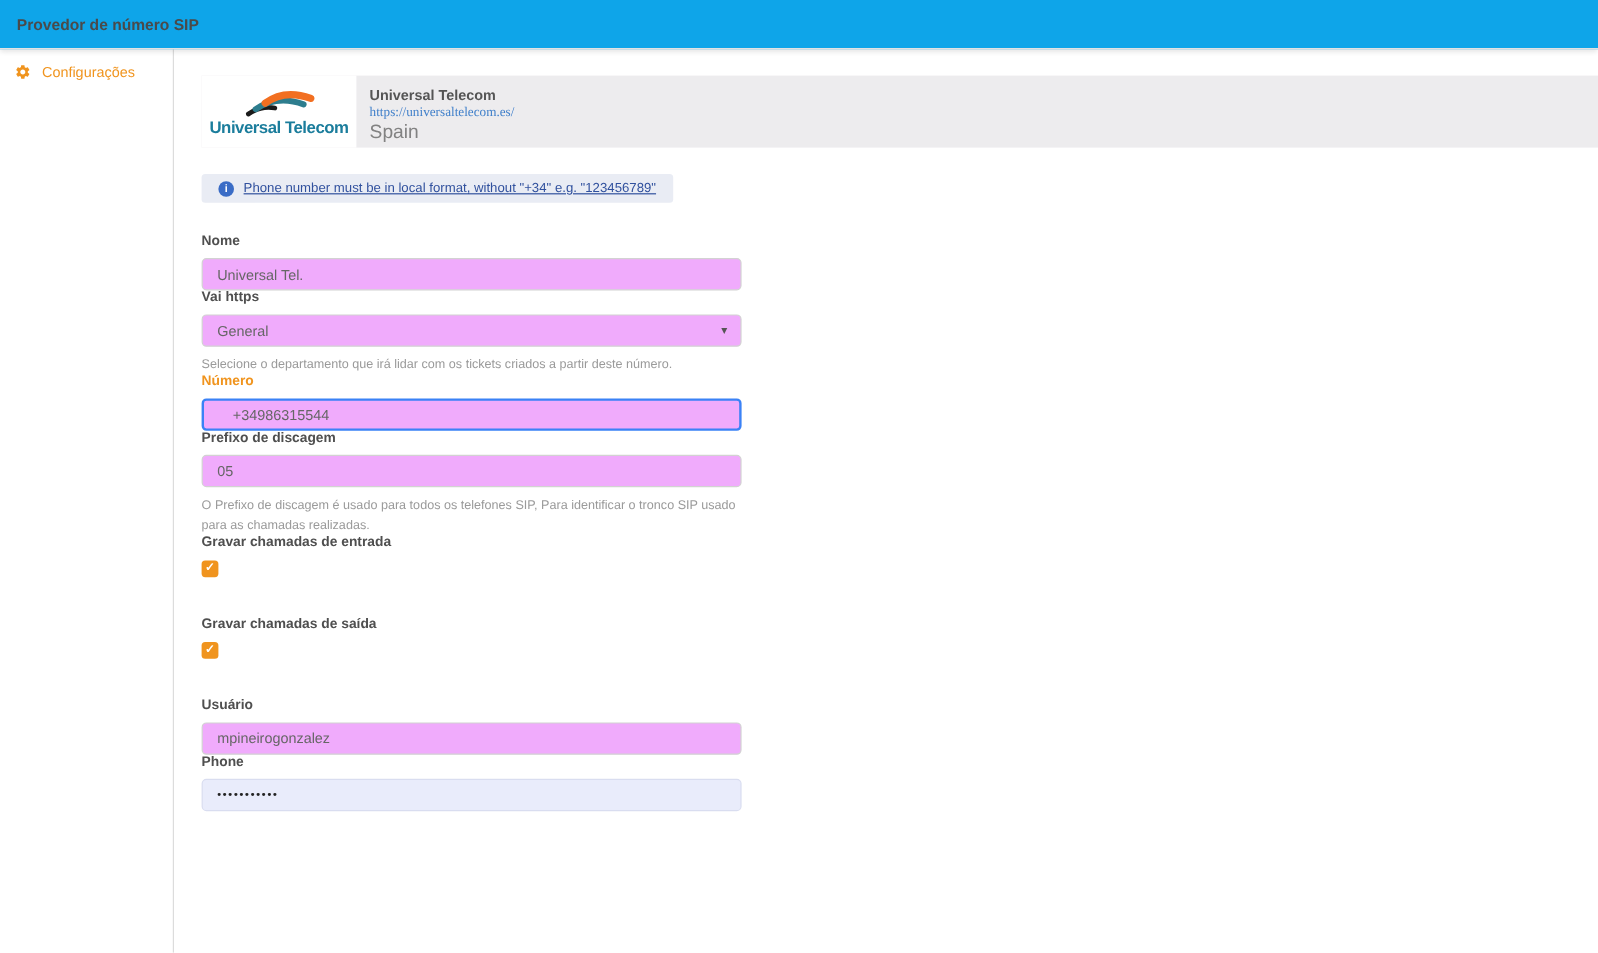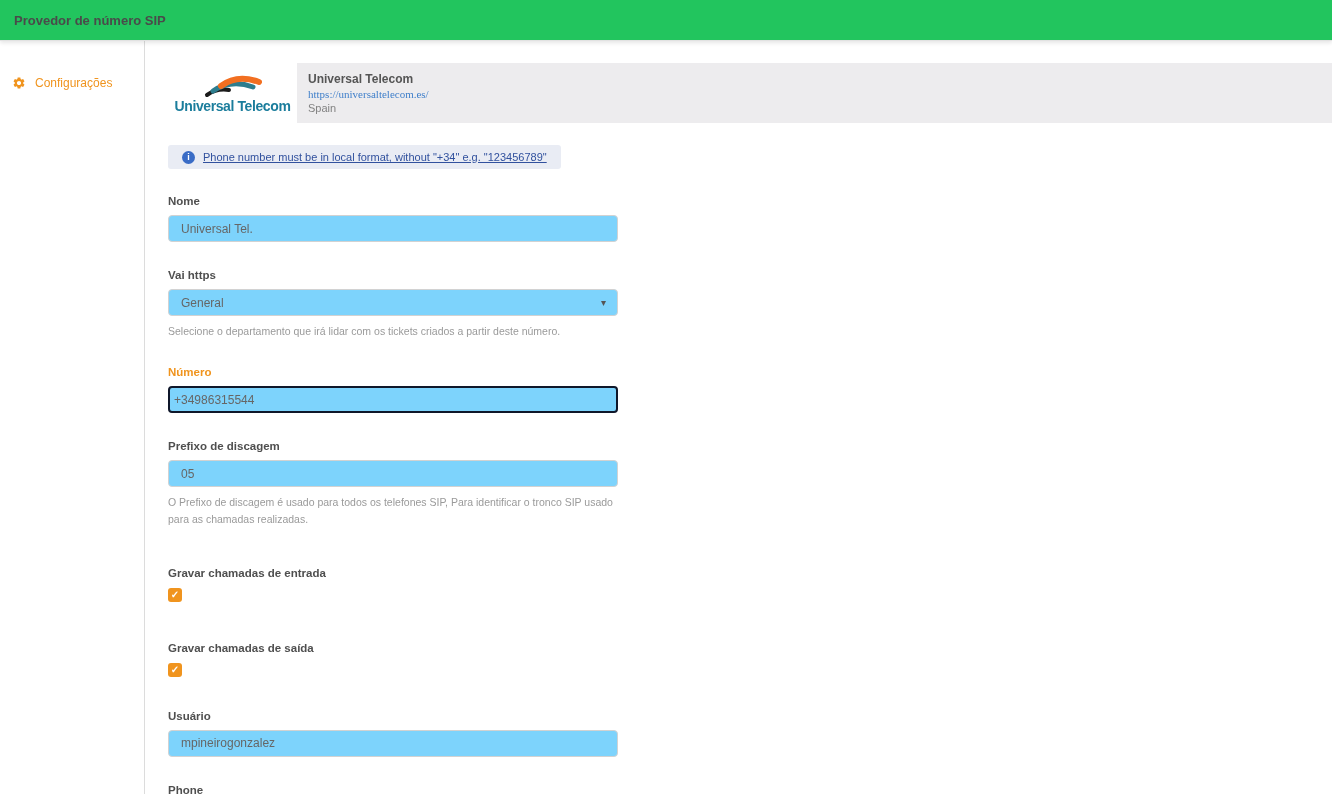--- a/index.html
+++ b/index.html
@@ -1,76 +1,76 @@
 <!DOCTYPE html>
 <html><head>
 <meta charset="utf-8">
 <style>
   * { margin:0; padding:0; box-sizing:border-box; }
   html,body { width:1332px; height:794px; background:#fff;
     font-family:"Liberation Sans", sans-serif; overflow:hidden; }
 
   
-  .topbar { height:41px; background:#22c55e; border-bottom:1px solid #e2e2e2;
+  .topbar { height:41px; background:#0ea5e9; border-bottom:1px solid #e2e2e2;
     box-shadow:0 2px 4px rgba(0,0,0,.10); position:relative; z-index:5;
     display:flex; align-items:center; padding:0 14px; }
   .topbar-title { font-size:13px; font-weight:bold; color:#4a4a4a; }
 
   
   .layout { display:flex; height:753px; background:#fff; }
   .sidebar { width:145px; flex:none; background:#fff; border-right:1px solid #dcdcdc;
-    padding-top:35px; }
+    padding-top:12px; }
   .side-item { display:flex; align-items:center; gap:9px; padding:0 12px;
     color:#f0941e; font-size:12px; cursor:pointer; }
   .side-item .gear { width:14px; height:14px; display:inline-flex; }
   .side-item .gear svg { width:14px; height:14px; fill:#f0941e; }
 
   .main { flex:1; padding:22px 0 0 23px; }
 
   
   .provider-card { display:flex; background:#edecee; height:60px; }
   .logo-box { width:129px; height:60px; background:#fff; display:flex;
     flex-direction:column; align-items:center; justify-content:center; padding-top:3px; }
   .logo-swoosh { width:64px; height:24px; }
   .logo-text { font-size:14px; font-weight:bold; color:#1b7d9c; letter-spacing:-0.4px;
     margin-top:-1px; white-space:nowrap; }
   .provider-meta { padding:9px 0 0 11px; }
   .provider-name { font-size:12px; font-weight:bold; color:#555; }
   .provider-url { font-size:11px; color:#3f7fca; text-decoration:none; display:block;
     margin-top:2px; cursor:pointer;font-family:Liberation Serif, serif; }
-  .provider-country { font-size:11px; color:#828282; margin-top:2px; }
+  .provider-country { font-size:16px; color:#828282; margin-top:2px; }
 
   
   .info-banner { margin-top:22px; display:inline-flex; align-items:center; gap:8px;
     background:#e9ecf4; border-radius:3px; height:24px; padding:0 14px; }
   .info-icon { width:13px; height:13px; min-width:13px; border-radius:50%;
     background:#3a6cc6; color:#fff; font-size:9px; font-weight:bold; font-style:normal;
     display:inline-flex; align-items:center; justify-content:center; line-height:1; }
   .info-text { font-size:11px; color:#31519e; white-space:nowrap;text-decoration:underline; }
 
   
   .form { margin-top:26px; width:450px; }
-  .group { margin-bottom:27px; }
+  .group { }
   .group > label { display:block; font-size:11.5px; font-weight:bold; color:#4f4f4f;
     margin-bottom:8px; }
   .input { width:100%; height:27px; border:1px solid #d2d2d2; border-radius:4px;
-    padding:0 12px; font-size:12px; color:#666; background:#7dd3fc;
+    padding:0 12px; font-size:12px; color:#666; background:#f0abfc;
     font-family:"Liberation Sans", sans-serif; display:flex; align-items:center; }
   input.input { display:block; line-height:25px; }
   .group.focused > label { color:#f0941e; }
-  .group.focused .input { border:2px solid #0f172a; padding:0 4px; }
+  .group.focused .input { border:2px solid #3b82f6; padding:0 24px; }
 
   .select { position:relative; cursor:pointer;text-align:center; }
   .select .caret { position:absolute; right:11px; top:50%; transform:translateY(-54%);
     font-size:10px; color:#555; pointer-events:none; }
 
   .help { font-size:10.5px; color:#9a9a9a; line-height:1.55; margin-top:7px; }
 
   .group-check { margin-bottom:33px; }
-  .group-check > label { margin-bottom:9px;margin-top:40px; }
+  .group-check > label { margin-bottom:9px; }
   .checkbox { width:14px; height:14px; background:#f0941e; border-radius:3px;
     color:#fff; font-size:10px; font-weight:bold; display:flex; align-items:center;
     justify-content:center; cursor:pointer; line-height:1; }
 
   .pw { background:#e9ecfb; border-color:#d9ddf0; font-size:9px; letter-spacing:1.5px;
     color:#222; font-weight:bold; }
 </style>
 </head>
 <body>
 

